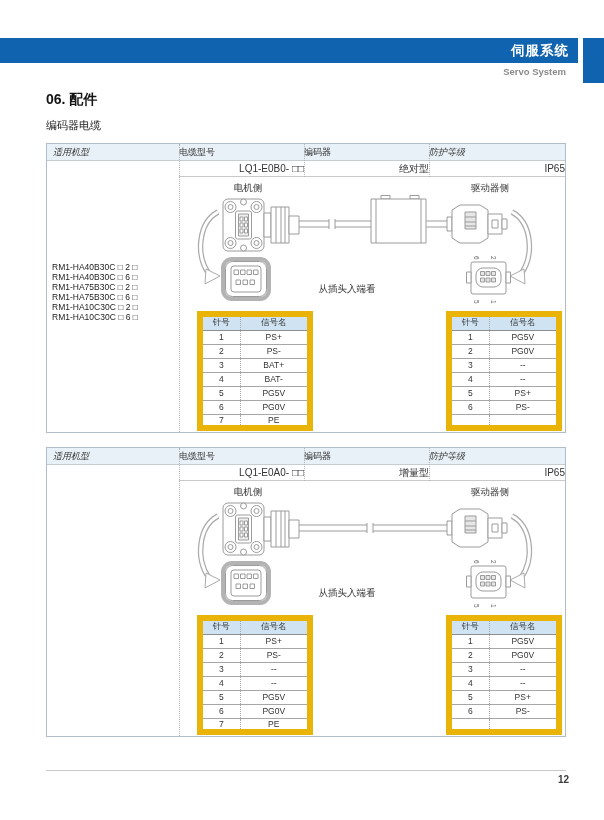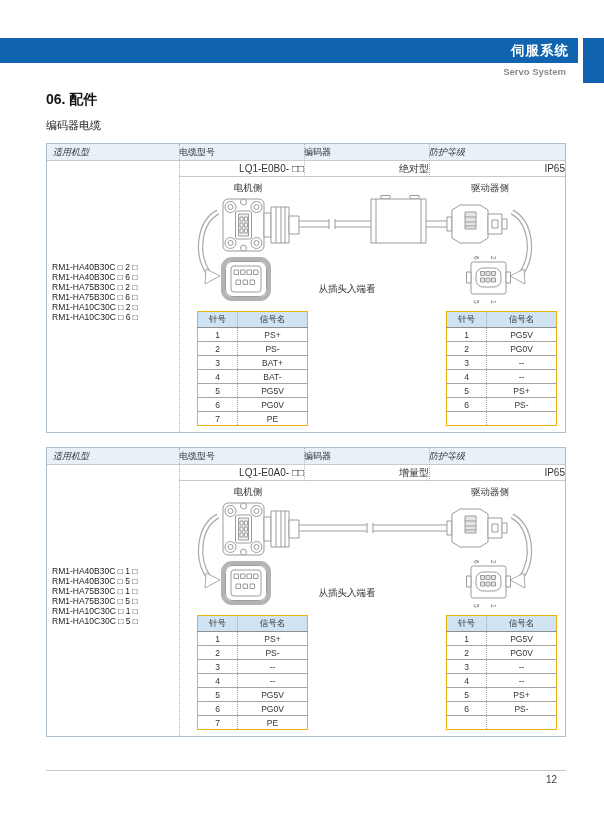--- a/index.html
+++ b/index.html
@@ -44,33 +44,33 @@
   .lbl-motor { left:151px; }
   .lbl-driver { left:393px; }
   .lbl-view { position:absolute; left:240px; top:139px; width:120px; text-align:center; font-size:9.5px; color:#333; }
 
   .diagram { position:absolute; left:132px; top:30px; width:388px; height:135px; }
   .diagram * { vector-effect:non-scaling-stroke; }
   .diagram text { font-family:"Liberation Sans", sans-serif; font-size:6.5px; fill:#666; }
 
   
   .pintable { position:absolute; top:167px; width:110px; border-collapse:collapse; table-layout:fixed;
-              border:1px solid #eab308; background:#fff; }
+              border:6px solid #eab308; background:#fff; }
   .pt-motor { left:150px; }
   .pt-driver { left:399px; }
   .pintable th { background:#cfe3f2; font-weight:normal; font-size:8.5px; color:#333;
                  height:16px; border-bottom:1px solid #8e8e8e; }
   .pintable td { font-size:8.5px; color:#333; height:14px; text-align:center; border-top:1px solid #a6a6a6; }
   .pintable tr:first-child td { border-top:none; }
   .pintable th + th, .pintable td + td { border-left:1px dotted #a6a6a6; }
   .pintable col.c-pin { width:40px; } .pintable col.c-sig { width:70px; }
 
   
   .footer-line { position:absolute; left:46px; top:770px; width:520px; border-top:1px solid #c9c9c9; }
-  .page-number { position:absolute; top:774px; right:47px; font-size:10px; font-weight:normal; color:#3c3c3c; }
+  .page-number { position:absolute; top:774px; right:35px; font-size:10px; font-weight:bold; color:#3c3c3c; }
 </style>
 </head>
 <body>
 
 <div class="page">
 
   <div class="topbar">
     <span class="topbar-title">伺服系统</span>
   </div>
   <div class="topbar-en">Servo System</div>
@@ -304,28 +304,20 @@
     </div>
     <div class="row2">
       <div class="row2-cell rc2">LQ1-E0A0- □□</div>
       <div class="row2-cell rc3">增量型</div>
       <div class="row2-cell rc4">IP65</div>
     </div>
     <div class="vdiv vdiv-main"></div>
     <div class="vdiv vdiv-2"></div>
     <div class="vdiv vdiv-3"></div>
 
-    <div class="models">
-      <div>RM1-HA40B30C □ 1 □</div>
-      <div>RM1-HA40B30C □ 5 □</div>
-      <div>RM1-HA75B30C □ 1 □</div>
-      <div>RM1-HA75B30C □ 5 □</div>
-      <div>RM1-HA10C30C □ 1 □</div>
-      <div>RM1-HA10C30C □ 5 □</div>
-    </div>
 
     <div class="side-label lbl-motor">电机侧</div>
     <div class="side-label lbl-driver">驱动器侧</div>
     <div class="lbl-view">从插头入端看</div>
 
     <svg class="diagram" viewBox="0 0 388 135" fill="none" stroke="#9b9b9b" stroke-width="1">
       <g>
         <rect x="44" y="25" width="41" height="52" rx="5" fill="#fff"></rect>
         <circle cx="51.5" cy="33" r="5.5" fill="#fff"></circle>
           <circle cx="51.5" cy="33" r="2.5"></circle>

